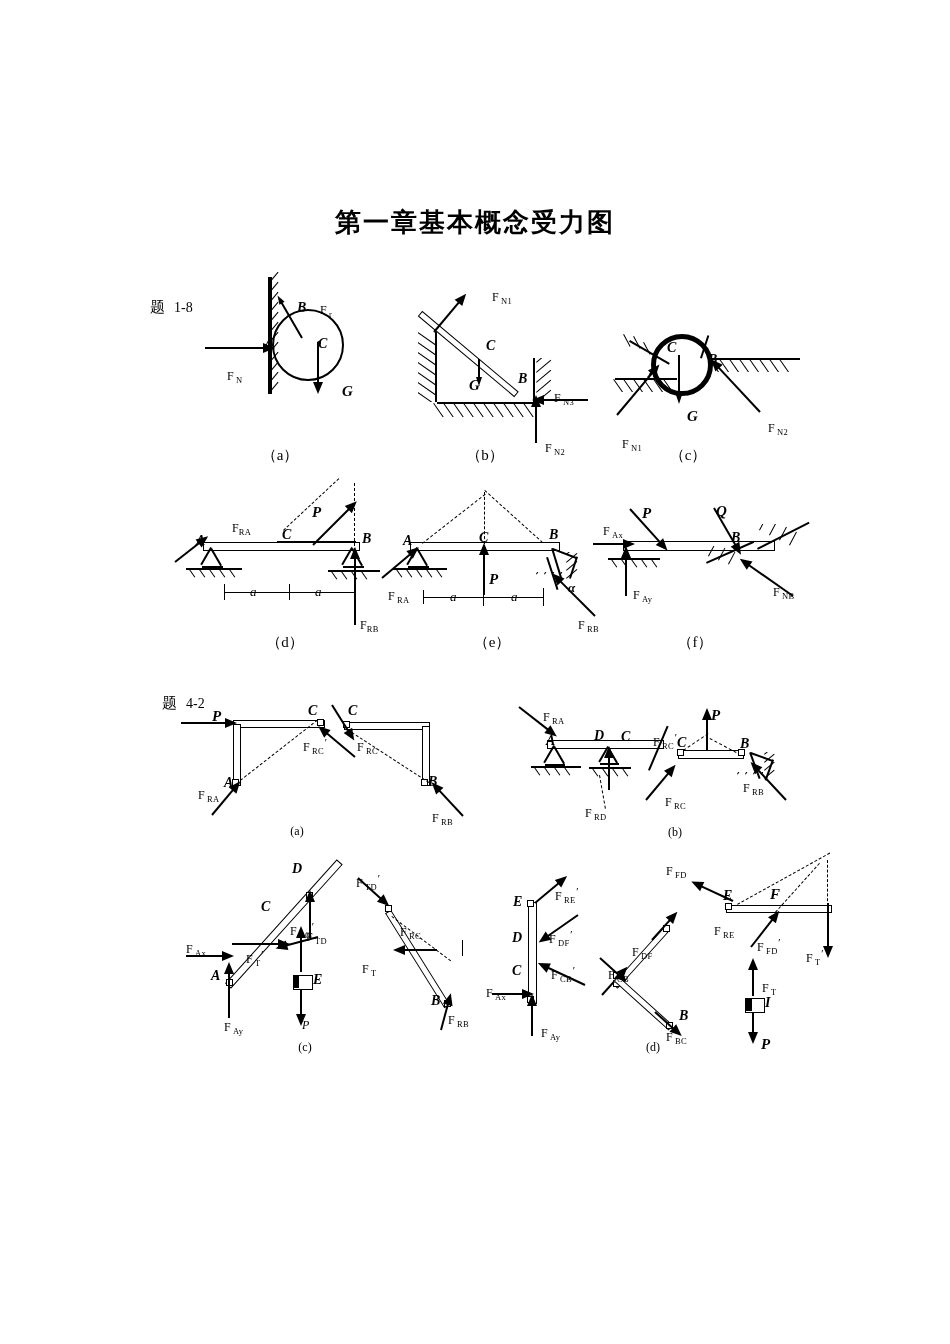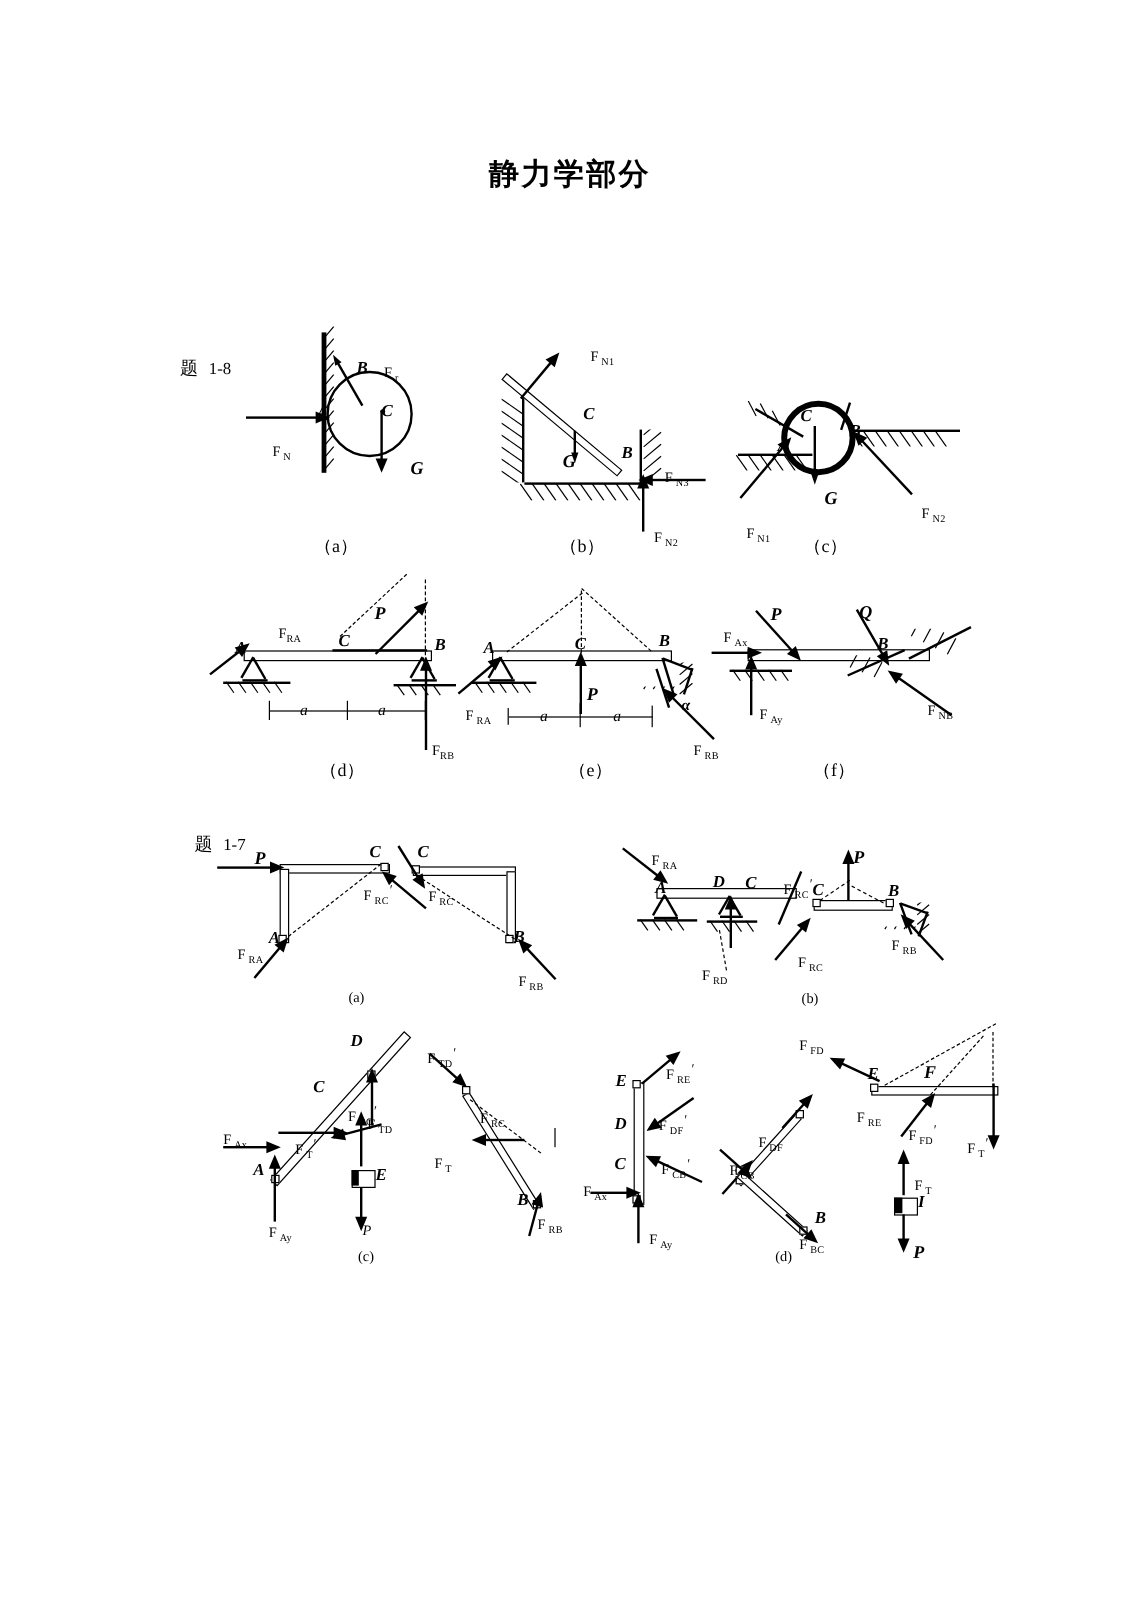--- a/index.html
+++ b/index.html
@@ -63,21 +63,21 @@
   .beam{position:absolute;border:1.5px solid #000;background:#fff;}
   .bar{position:absolute;border:1.4px solid #000;background:#fff;transform-origin:0 50%;}
   .block{position:absolute;background:#000;}
   .blockw{position:absolute;background:#fff;border:1.4px solid #000;}
 </style>
 </head>
 <body>
 
 <div class="page">
 
-  <div class="title" id="title-main">静力学部分</div>
+  <div class="title" id="title-chapter">第一章基本概念受力图</div>
 
   <div class="prob-label" style="left:150px;top:298px;">
     <span class="cn">题</span><span class="num">1-8</span>
   </div>
 
   <div>
 
     <div class="vhatch" style="left:270px;top:277px;height:117px;">
       <div class="base"></div>
       <i style="top:4px"></i>
@@ -430,21 +430,21 @@
     <div class="lbl-pt" style="left:731px;top:530px;">B</div>
     <div class="lbl" style="left:642px;top:505px;font-size:15px;">P</div>
     <div class="lbl" style="left:716px;top:503px;font-size:15px;">Q</div>
     <div class="flbl" style="left:603px;top:524px;">F<span class="s">&nbsp;Ax</span></div>
     <div class="flbl" style="left:633px;top:588px;">F<span class="s">&nbsp;Ay</span></div>
     <div class="flbl" style="left:773px;top:585px;">F<span class="s">&nbsp;NB</span></div>
     <div class="panel-cap" style="left:665px;top:633px;width:60px;">（f）</div>
   </div>
 
   <div class="prob-label" style="left:162px;top:694px;">
-    <span class="cn">题</span><span class="num">1-7</span>
+    <span class="cn">题</span><span class="num">4-2</span>
   </div>
 
   <div>
     <div class="beam" style="left:233px;top:720px;width:90px;height:6px;"></div>
     <div class="beam" style="left:233px;top:724px;width:6px;height:60px;"></div>
     <div class="sqpt" style="left:317px;top:719px;"></div>
     <div class="sqpt" style="left:232px;top:779px;"></div>
 
     <div class="arw" style="left:181px;top:723px;width:56px;transform:rotate(0deg);">
       <div class="shaft" style="width:46px"></div>

